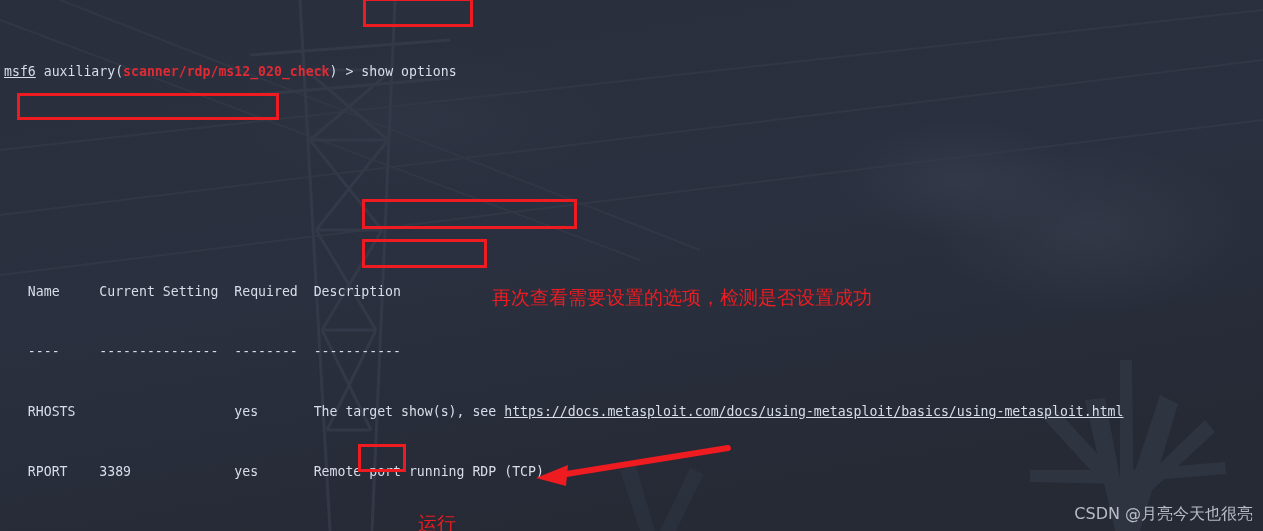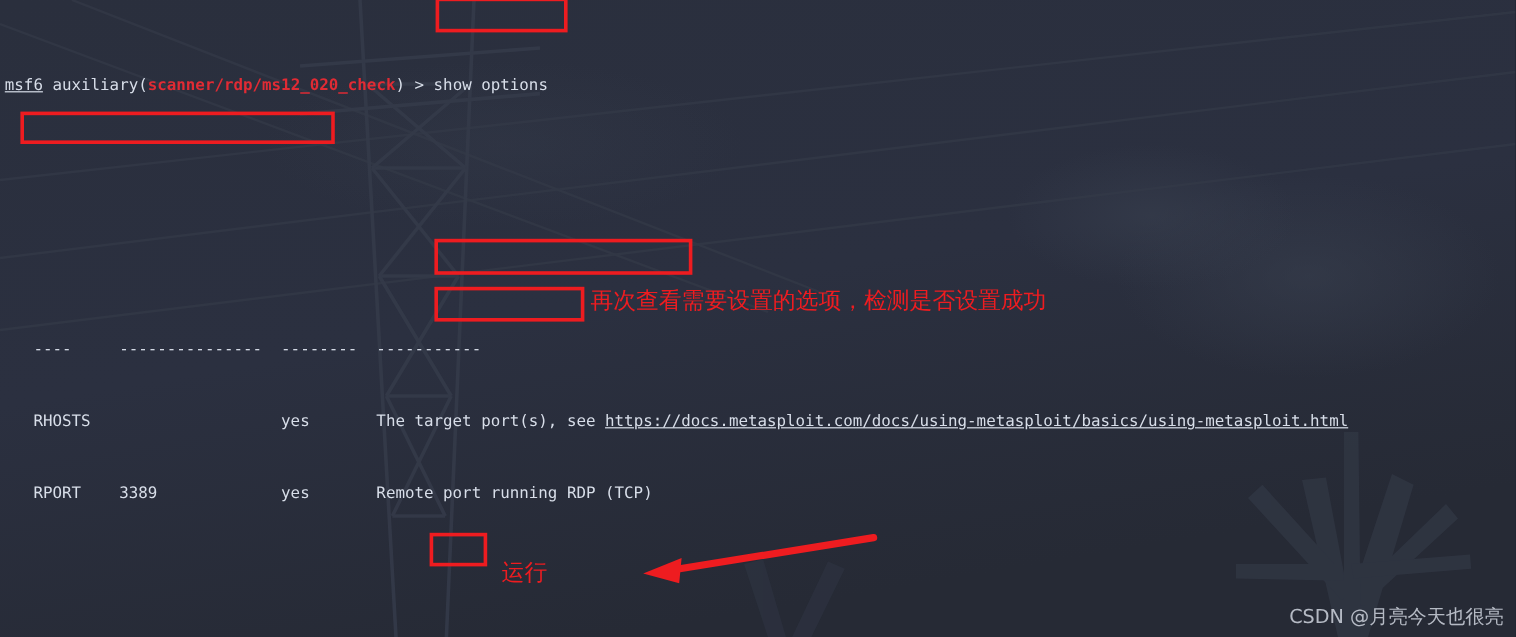--- a/index.html
+++ b/index.html
@@ -47,20 +47,21 @@
     box-sizing: border-box;
     pointer-events: none;
   }
   .ann {
     position: absolute;
     color: #ee1c20;
     font-family: "DejaVu Sans", "Liberation Sans", sans-serif;
     font-size: 17px;
     line-height: 20px;
     white-space: nowrap;
+    margin-top: 46px;
   }
   .ann.big { font-size: 19px; }
 
   #arrow { position: absolute; left: 520px; top: 432px; width: 230px; height: 60px; pointer-events: none;}
 
   #watermark {
     position: absolute;
     right: 10px;
     bottom: 6px;
     color: #cfd4de;
@@ -124,22 +125,23 @@
     </svg>
   </div>
 
   <div id="term">
 
     <div class="line"><span class="prompt-user">msf6</span><span> auxiliary(</span><span class="mod">scanner/rdp/ms12_020_check</span><span>) &gt; </span><span>show options</span></div>
 
     <div class="blank"></div>
 
     <div class="blank"></div>
+    <div class="line">   Name     Current Setting  Required  Description</div>
     <div class="line">   ----     ---------------  --------  -----------</div>
-    <div class="line"><span>   RHOSTS                    yes       The target port(s), see </span><span class="link">https://docs.metasploit.com/docs/using-metasploit/basics/using-metasploit.html</span></div>
+    <div class="line"><span>   RHOSTS                    yes       The target show(s), see </span><span class="link">https://docs.metasploit.com/docs/using-metasploit/basics/using-metasploit.html</span></div>
     <div class="line">   RPORT    3389             yes       Remote port running RDP (TCP)</div>
     
     
     
 
     
 
     
 
     

